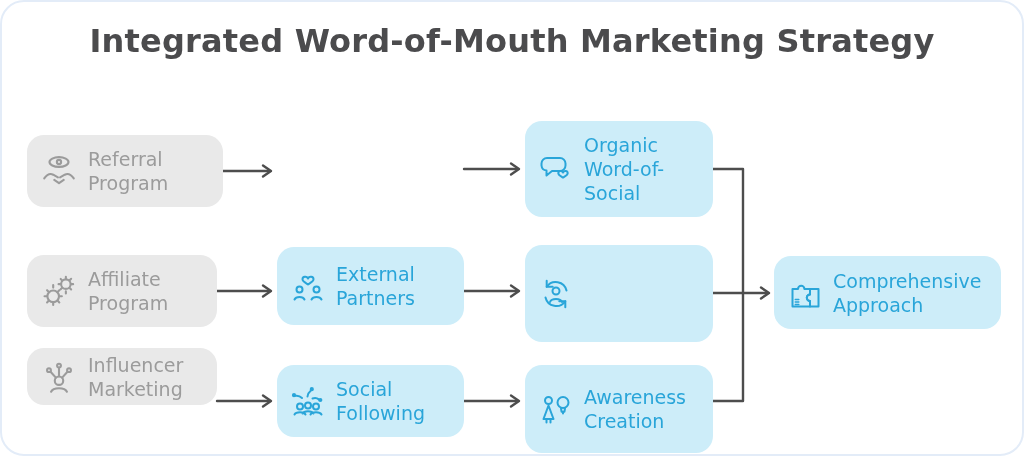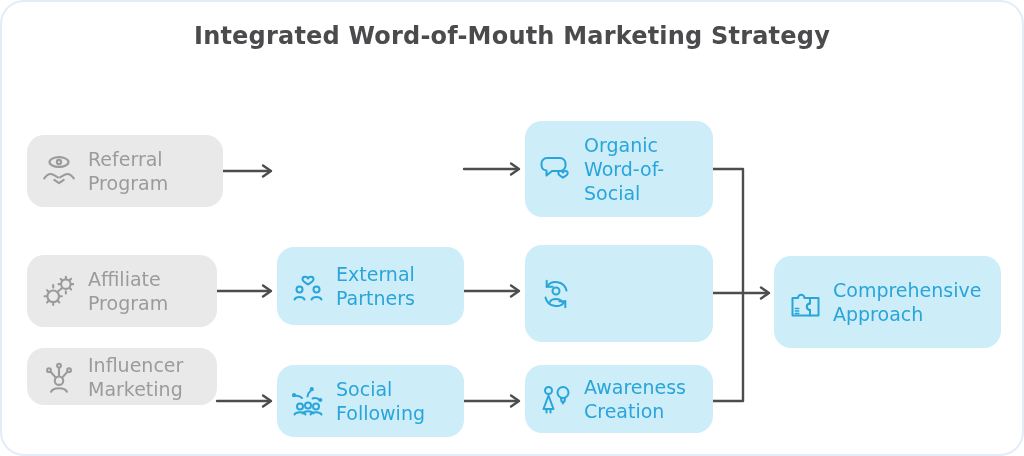--- a/index.html
+++ b/index.html
@@ -11,21 +11,21 @@
   .canvas{
     position:relative;width:1020px;height:452px;margin:0;
     background:var(--canvas-bg);
     border:2px solid var(--canvas-border);
     border-radius:24px;
     overflow:hidden;
     font-family:"DejaVu Sans","Liberation Sans",sans-serif;
   }
   .title{
     position:absolute;left:0;right:0;top:20px;margin:0;
-    text-align:center;font-size:24px;font-weight:700;
+    text-align:center;font-size:32px;font-weight:700;
     color:var(--title-text);letter-spacing:0.2px;
   }
   .connectors{position:absolute;left:0;top:0;width:1024px;height:456px;pointer-events:none;}
   .connectors path{stroke:var(--arrow);fill:none;stroke-width:2.4;stroke-linecap:round;stroke-linejoin:round;}
   .node{
     position:absolute;display:flex;align-items:center;
     gap:10px;padding:0 10px 0 13px;box-sizing:border-box;
     border-radius:17px;
   }
   .node.gray{background:var(--gray-box-bg);color:var(--gray-box-text);}
@@ -157,35 +157,35 @@
         <path d="M28.5 14.5 A11 11 0 0 0 8.7 10.8"></path>
           <path d="M8.7 4.8 v6 h6"></path>
         <path d="M7.5 21.5 A11 11 0 0 0 27.3 25.2"></path>
           <path d="M27.3 31.2 v-6 h-6"></path>
         <circle cx="18" cy="15" r="3.5"></circle>
         <path d="M12 26 c1.5-4 10.5-4 12 0"></path>
       </svg>
     </span>
   </div>
 
-  <div class="node blue" style="left:523px;top:363px;width:188px;height:68px">
+  <div class="node blue" style="left:523px;top:363px;width:188px;height:88px">
     <span class="icon">
       <svg viewBox="0 0 36 36" width="36" height="36">
         <circle cx="10.5" cy="9.5" r="3.5"></circle>
         <path d="M10.5 14.5 L5.5 28 h10 z"></path>
         <path d="M8.5 28 v3.5 M12.5 28 v3.5"></path>
         <circle cx="25" cy="11.5" r="5.5"></circle>
         <path d="M23 17.5 l0.6 3.2 h2.8 l0.6-3.2 M25 20.7 v1.8"></path>
       </svg>
     </span>
     <span class="label">Awareness
 Creation</span>
   </div>
 
-  <div class="node blue" style="left:772px;top:254px;width:227px;height:92px">
+  <div class="node blue" style="left:772px;top:254px;width:227px;height:73px">
     <span class="icon">
       <svg viewBox="0 0 36 36" width="36" height="36">
         <path d="M5.5 14 h5.5 a3.2 3.2 0 1 1 6.4 0 h5.6 v5.5 a3.2 3.2 0 0 0 0 6.4 v5.6 H5.5 z"></path>
         <path d="M23 25.9 a3.2 3.2 0 0 1 0 -6.4 v-5.5 h8.5 v17.5 h-8.5 z"></path>
         <path d="M8.3 24.5 h3.5 M8.3 27 h3.5 M8.3 29.5 h3.5" stroke-width="1.5"></path>
       </svg>
     </span>
     <span class="label">Comprehensive
 Approach</span>
   </div>

